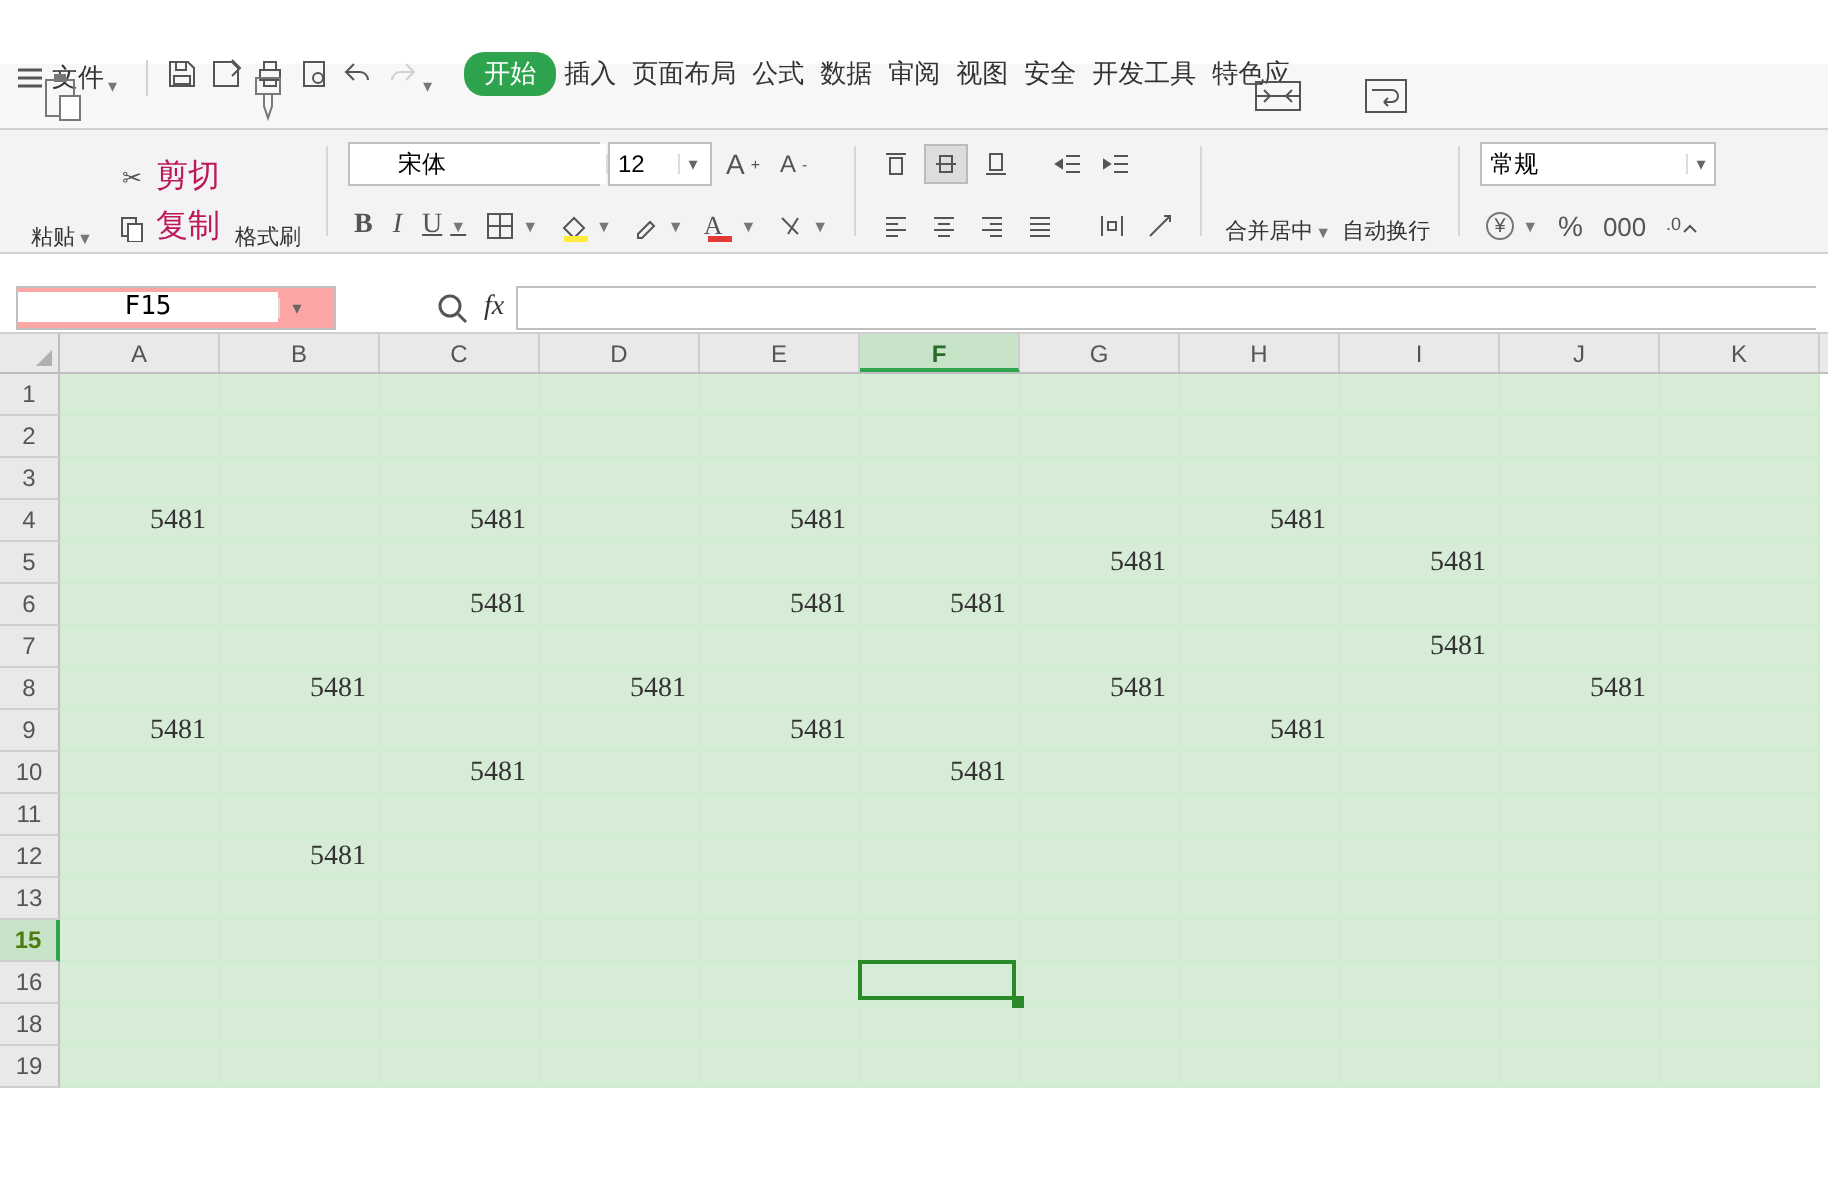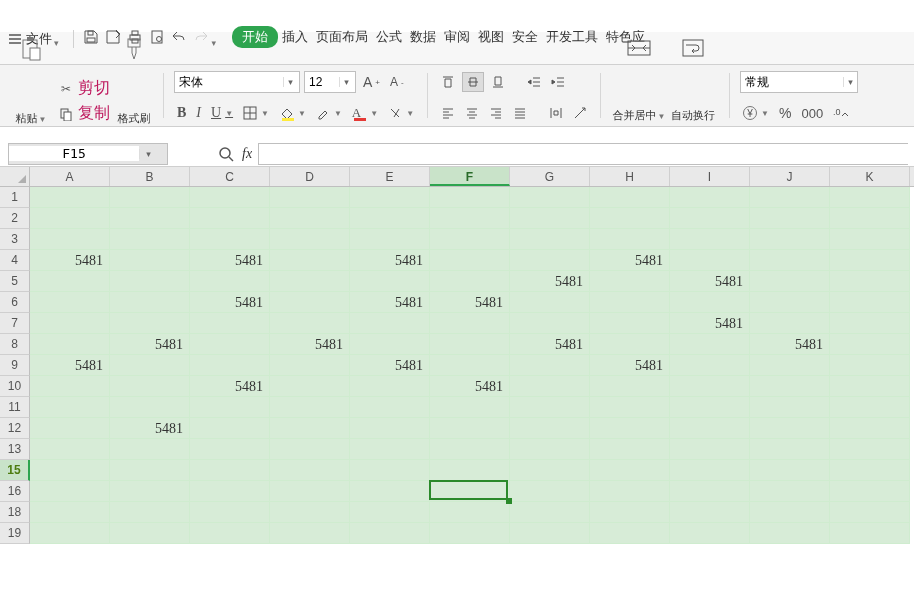--- a/index.html
+++ b/index.html
@@ -27,21 +27,21 @@
   .mini-btn { display:flex; align-items:center; gap:3px; padding:2px 3px; cursor:pointer; color:#555; }
   .mini-btn .txt{ font-size:16px; color:#be185d;}
   .combo { display:flex; align-items:center; background:#fff; border:1px solid #bfbfbf; height:22px; }
   .combo input { border:none; outline:none; font-size:12px; padding:0 4px; height:20px; }
   .combo .cbtn{ width:14px; text-align:center; font-size:9px; color:#666; border-left:1px solid #ddd; cursor:pointer;}
   .ico { width:18px; height:18px; display:flex; align-items:center; justify-content:center; }
   .caret{font-size:8px; color:#777; margin-left:1px;}
 
   
   .fxbar { display:flex; align-items:center; height:26px; border-bottom:1px solid #cfcfcf; padding:6px 6px 6px 6px; background:#fff; margin-top:14px;}
-  .namebox { display:flex; align-items:center; border:1px solid #bfbfbf; width:160px; height:22px; background:#e5e5e5; margin-left:2px;}
+  .namebox { display:flex; align-items:center; border:1px solid #bfbfbf; width:160px; height:22px; background:#fca5a5; margin-left:2px;}
   .namebox input{ border:none; outline:none; width:130px; text-align:center; font-size:13px; font-family:Consolas,monospace;}
   .namebox .cbtn{ width:18px; text-align:center; font-size:9px; color:#666; border-left:1px solid #ddd; cursor:pointer;}
   .fx-icon{ margin-left:50px; width:20px; color:#555; font-size:14px;}
   .fx-label{ font-style:italic; font-family:"Times New Roman",serif; margin:0 6px 0 4px; font-size:14px;}
   .fx-input{ flex:1; border:1px solid #bfbfbf; border-right:none; height:22px; padding:0 4px; outline:none; font-size:13px;}
 
   
   .gridwrap{ position:relative; width:914px; }
   .colhdr { display:flex; height:20px; background:#e9e9e9; border-bottom:1px solid #bfbfbf;}
   .corner { width:30px; border-right:1px solid #bfbfbf; background:#e9e9e9; position:relative;}
@@ -153,21 +153,21 @@
           <path d="M9 11v6l2 6 2-6v-6" fill="none" stroke="#777"></path>
         </svg>
       <span class="lbl">格式刷</span>
     </div>
   </div>
   <div class="rsep"></div>
 
   <div class="rgrp">
     <div class="mini-row">
       <div class="combo" style="width:126px;">
-          <input style="width: 108px;" value="宋体">
+          <input style="width: 108px; margin-left: 20px;" value="宋体">
           <span class="cbtn">▾</span>
         </div>
       <div class="combo" style="width:52px;">
           <input style="width: 34px;" value="12">
           <span class="cbtn">▾</span>
         </div>
       <span class="mini-btn" style="font-size:14px;">A<sup style="font-size:8px;">+</sup></span>
       <span class="mini-btn" style="font-size:12px;">A<sup style="font-size:8px;">-</sup></span>
     </div>
     <div class="mini-row">

